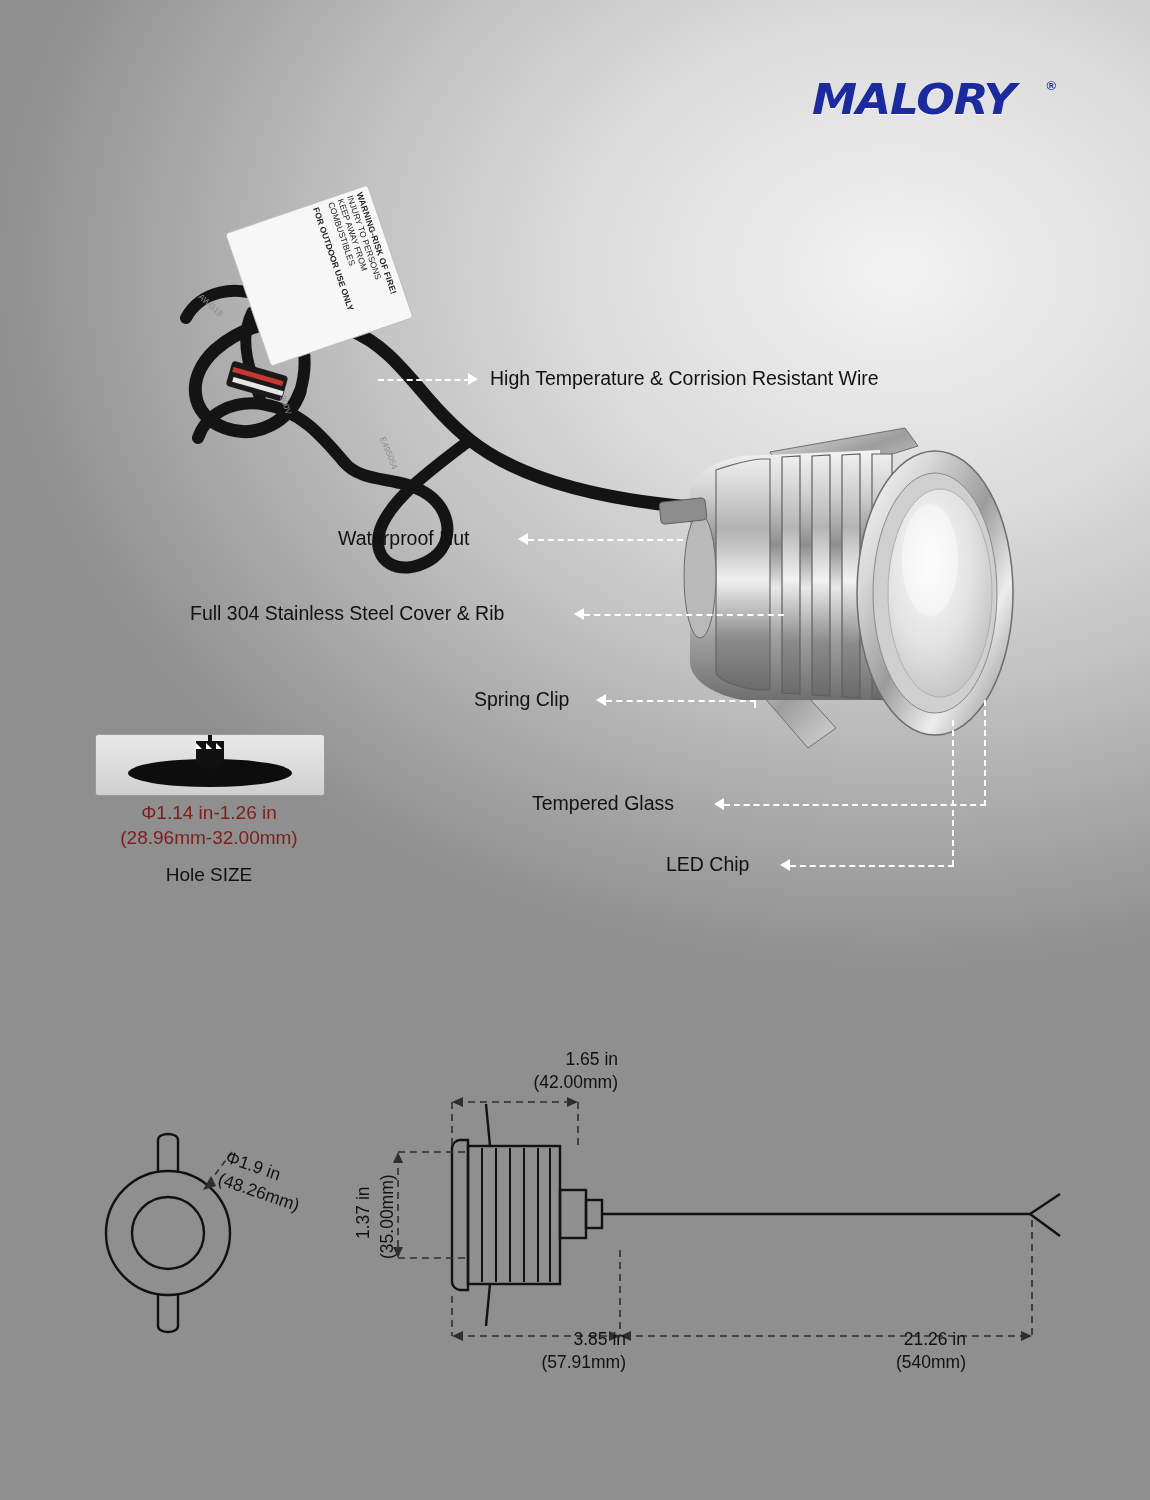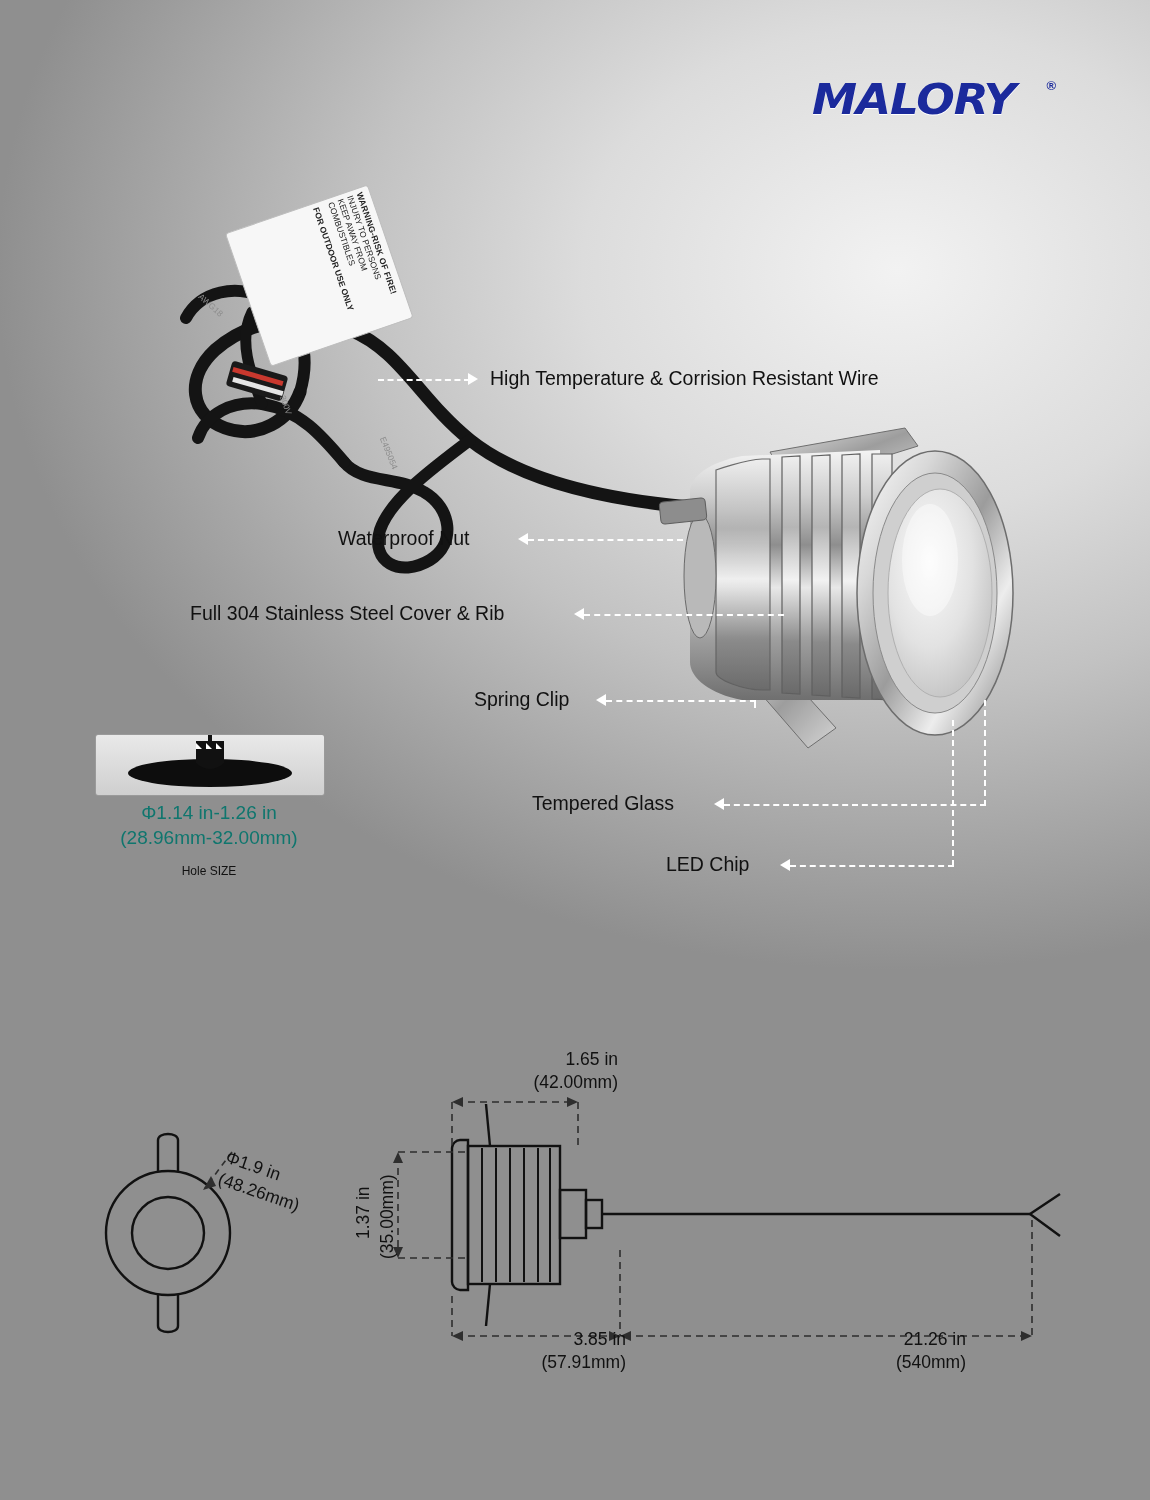--- a/index.html
+++ b/index.html
@@ -48,25 +48,25 @@
   }
 
   
   .holebox{
     position:absolute;left:95px;top:734px;width:228px;height:60px;
     background:linear-gradient(180deg,#e9e9e9,#cfcfcf);
     border:1px solid #9a9a9a;border-radius:3px;
   }
   .hole-caption{
     position:absolute;left:88px;top:800px;width:242px;text-align:center;
-    font-size:19px;color:#0f766e;line-height:25px;
+    font-size:19px;color:#7f1d1d;line-height:25px;
   }
   .hole-title{
     position:absolute;left:88px;top:864px;width:242px;text-align:center;
-    font-size:12px;color:#111;
+    font-size:19px;color:#111;
   }
 
   
   .dim-text{
     position:absolute;font-size:17.5px;color:#111;text-align:right;line-height:23px;
     white-space:nowrap;
   }
   .dim-text.vert{
     writing-mode:vertical-rl;transform:rotate(180deg);line-height:23px;text-align:center;
   }

